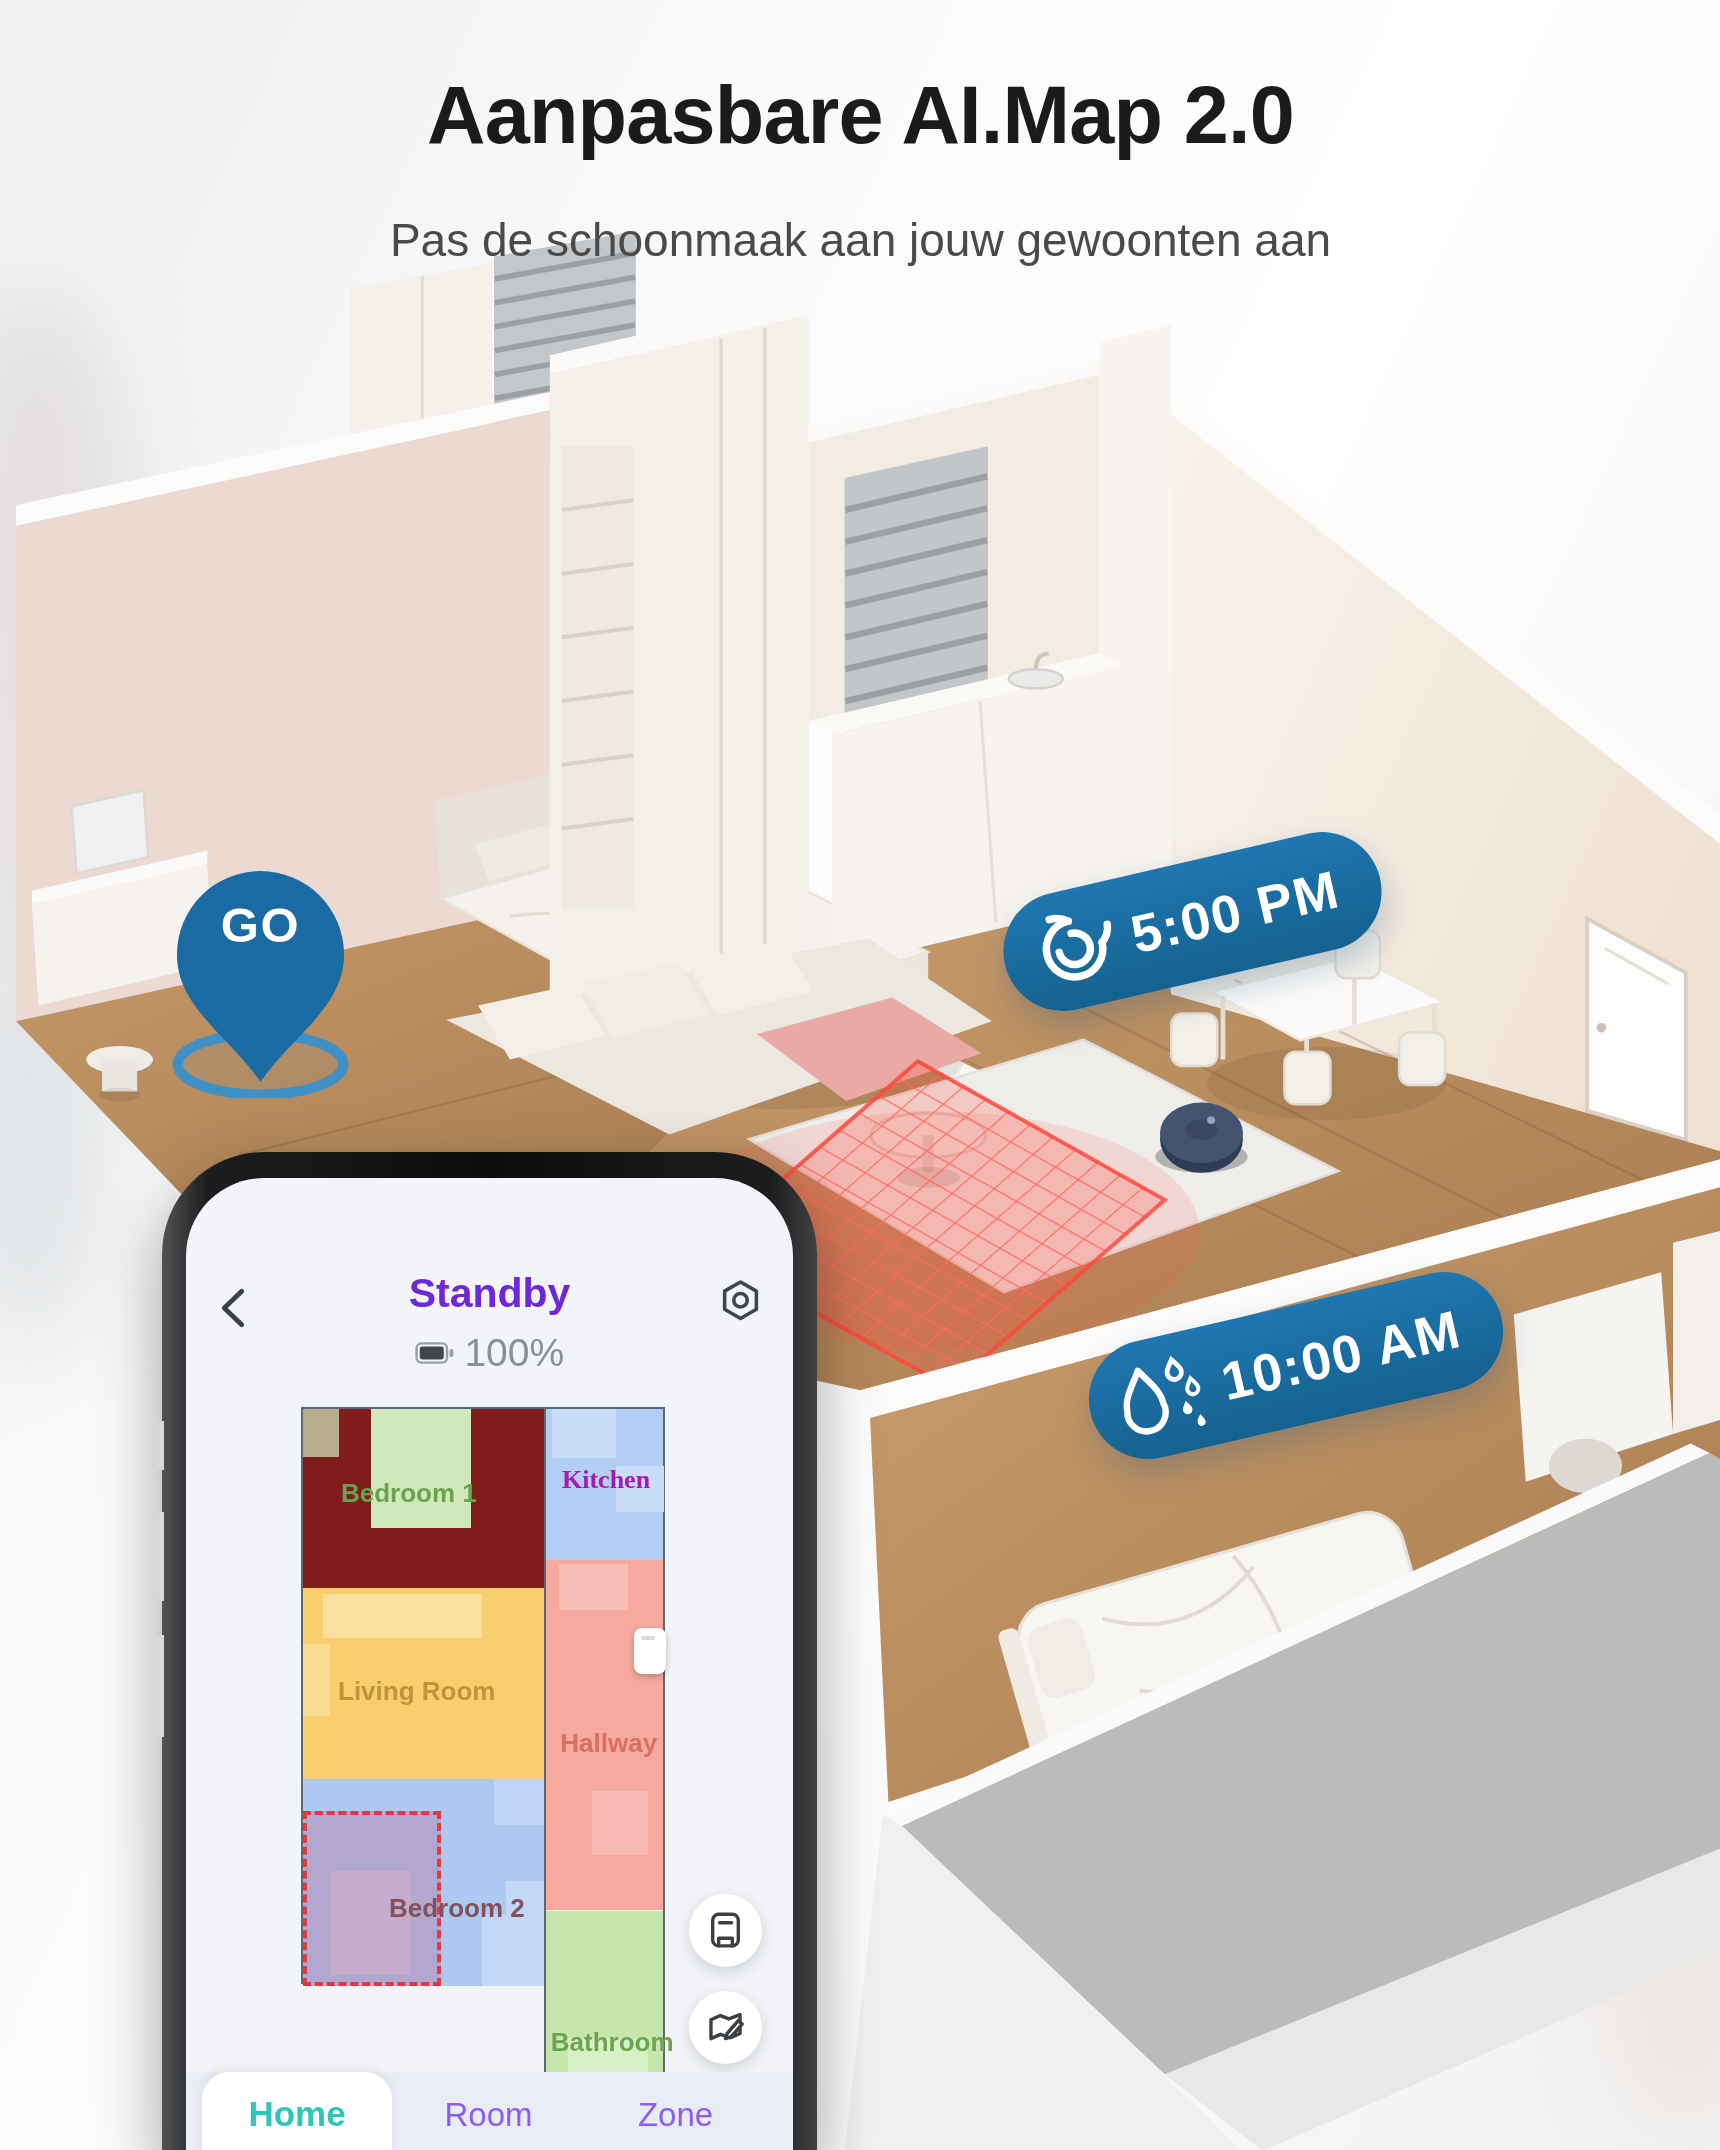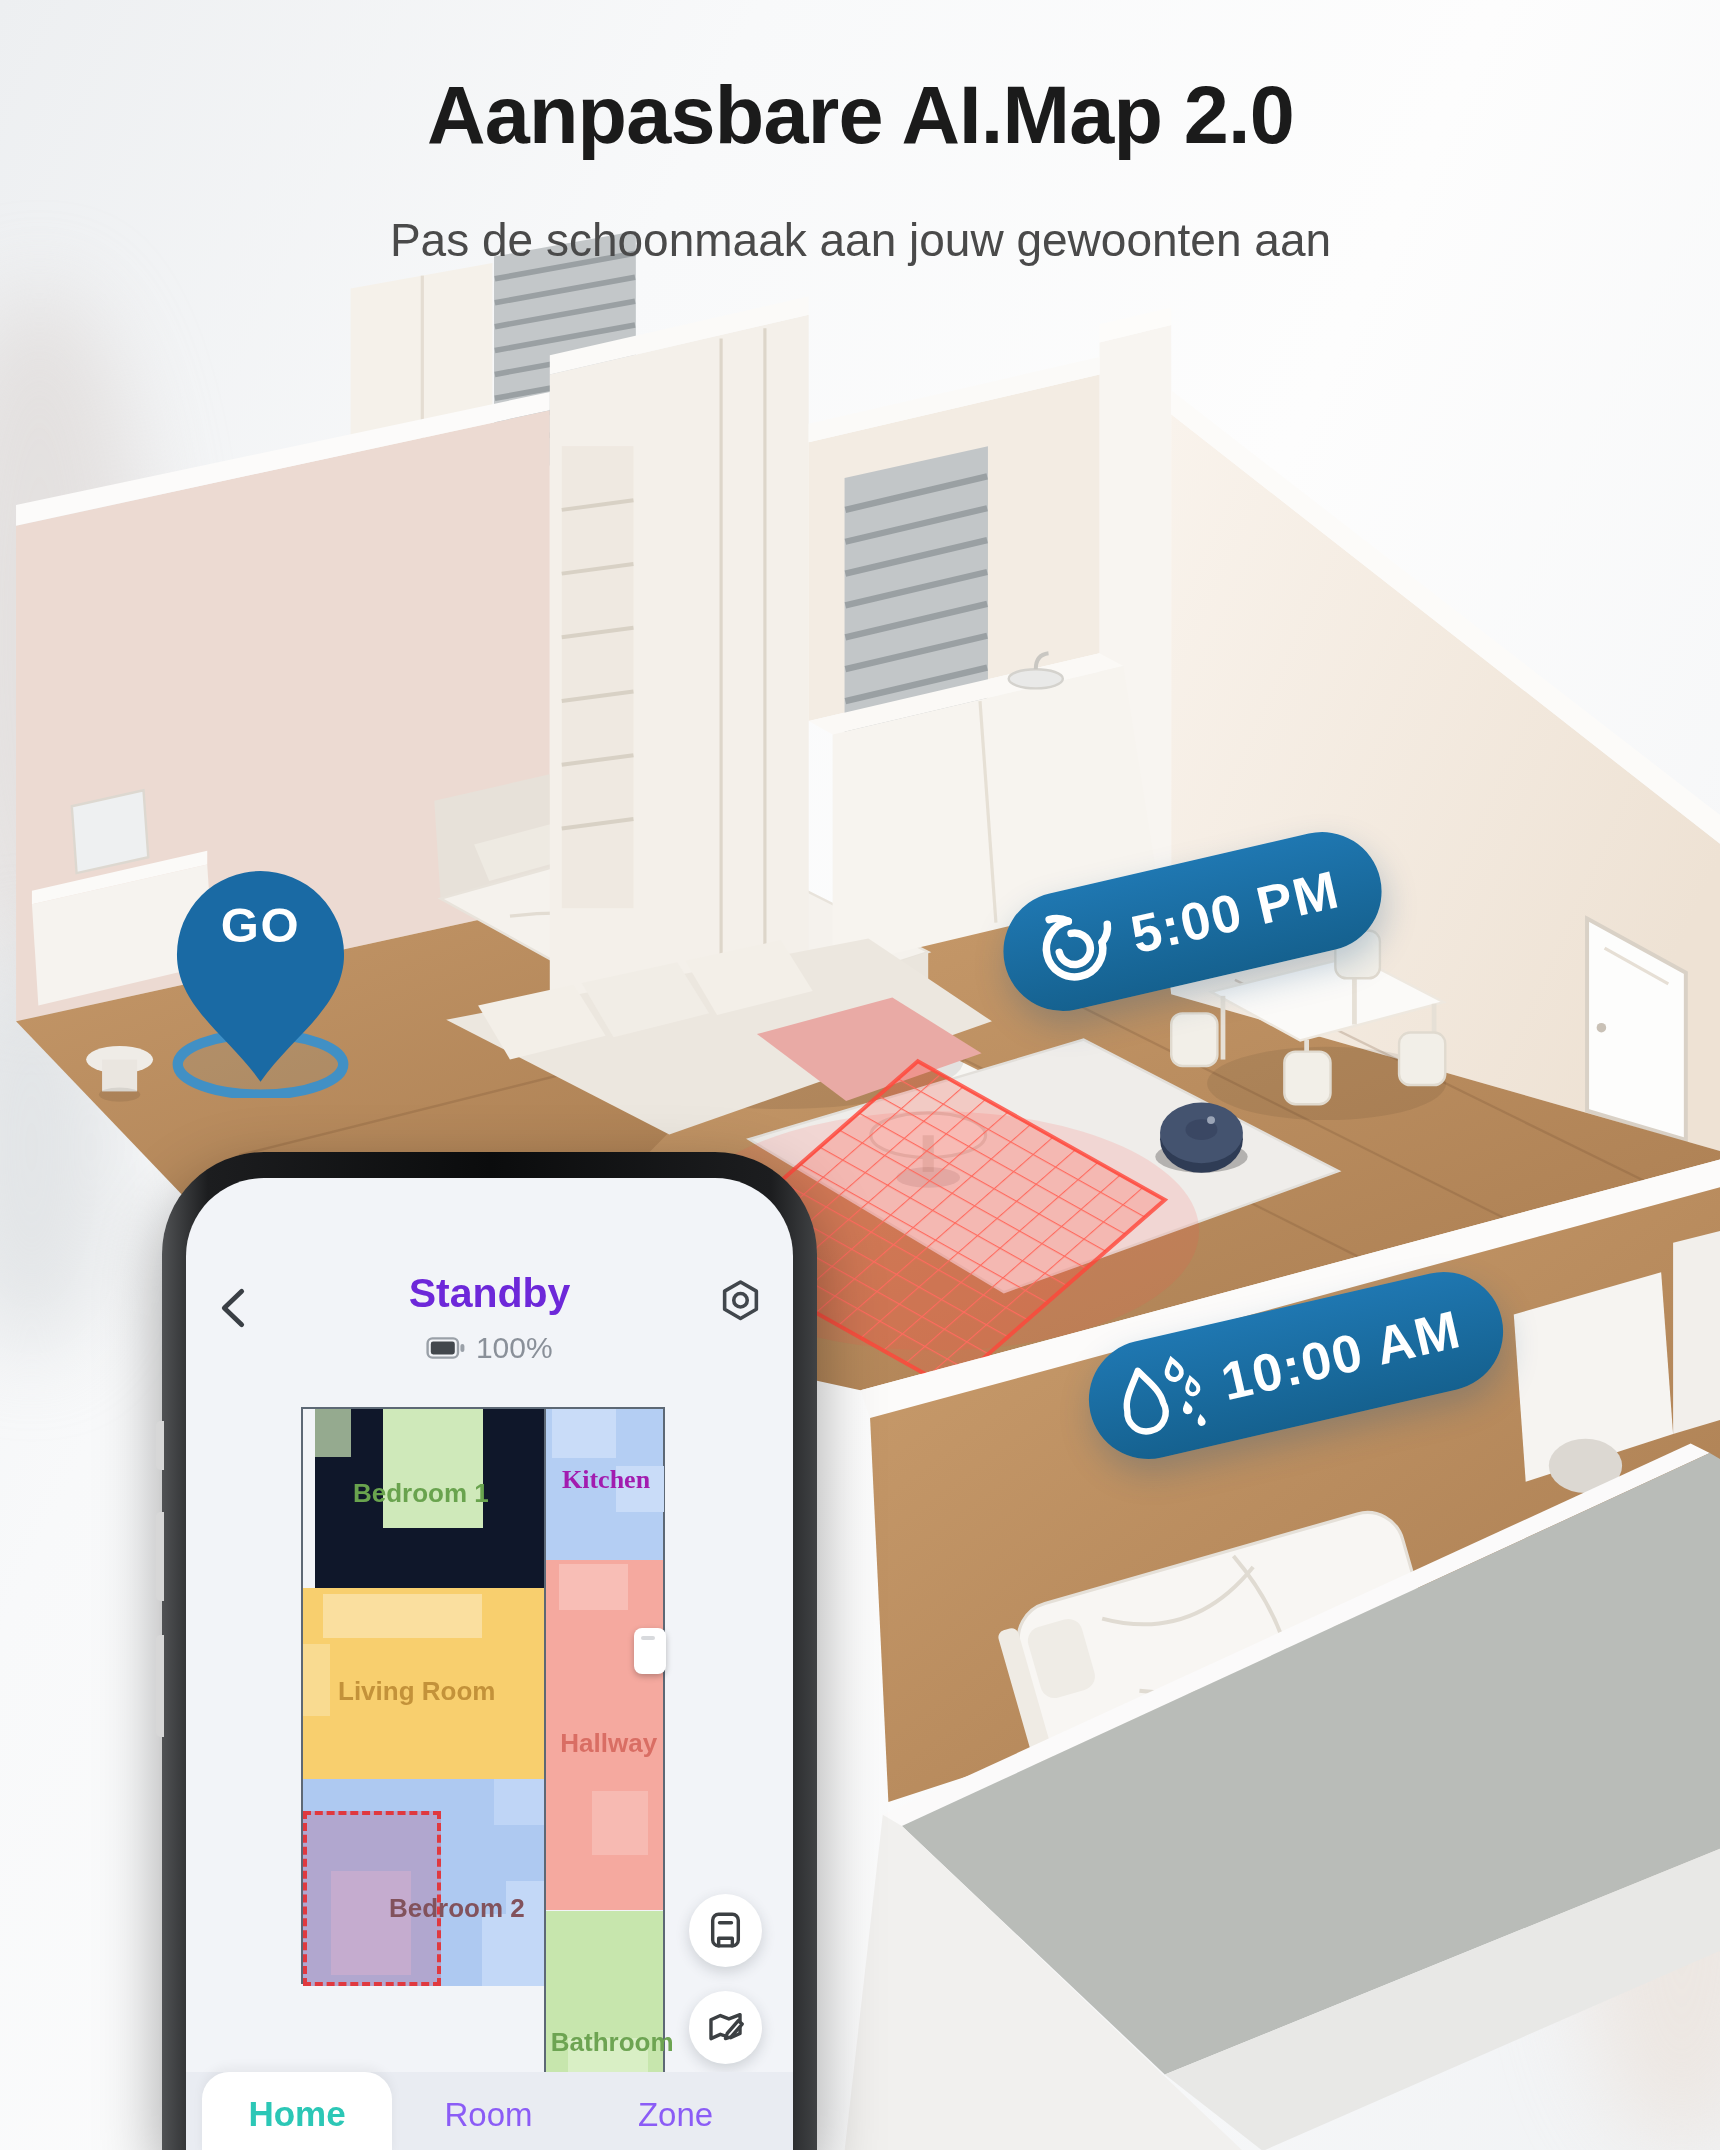--- a/index.html
+++ b/index.html
@@ -44,21 +44,21 @@
 
   .statusbar{position:absolute;left:0;top:32px;width:100%;height:40px;}
   .sb-time{position:absolute;left:54px;top:0;font-size:34px;font-weight:700;color:#17181a;}
   .sb-icons{position:absolute;right:38px;top:3.2px;}
 
   .appbar{position:absolute;left:0;top:86px;width:100%;height:127px;}
   .back{position:absolute;left:27px;top:21px;width:40px;height:46px;}
   .ab-title{position:absolute;left:0;top:6.4px;width:100%;text-align:center;font-size:41px;
             font-weight:700;color:#6d28d9;}
   .ab-batt{position:absolute;left:0;top:67px;width:100%;display:flex;justify-content:center;
-           align-items:center;gap:9.6px;color:#8a9099;font-size:30px;}
+           align-items:center;gap:9.6px;color:#8a9099;font-size:39px;}
   .settings{position:absolute;right:30px;top:14.3px;width:45px;height:46px;}
 
   
   .map{position:absolute;left:115px;top:229px;width:364px;height:709px;}
   .mcol{position:absolute;box-sizing:border-box;border:2.4px solid #5d6875;}
   .col-left{left:0;top:0;width:245px;height:577px;border-right:none;}
   .col-right{left:243px;top:0;width:121px;height:709px;}
   .room{position:absolute;left:0;width:100%;overflow:visible;}
   .r0{top:0;height:179px;} .r2{top:179px;height:191px;} .r4{top:370px;height:207px;}
   .r1{top:0;height:151px;} .r3{top:151px;height:350px;} .r5{top:502px;height:207px;}
@@ -317,21 +317,21 @@
           <span>100%</span>
         </div>
         <svg class="settings" viewBox="0 0 56 58">
           <polygon points="28,5 48,16.5 48,39.5 28,51 8,39.5 8,16.5" fill="none" stroke="#41464c" stroke-width="4.5" stroke-linejoin="round"></polygon>
           <circle cx="28" cy="28" r="8.5" fill="none" stroke="#41464c" stroke-width="4.5"></circle>
         </svg>
       </div>
 
       <div class="map">
         <div class="mcol col-left">
-          <div class="room r0" style="background: #0f172a; margin-left: 12px;">
+          <div class="room r0" style="background: #7f1d1d;">
             <div class="patch" style="left: 68px; top: 0px; width: 100px; height: 119px; background: rgb(207, 233, 186);"></div>
             <div class="patch" style="left: 0px; top: 0px; width: 36px; height: 48px; opacity: 0.7; background: rgb(207, 233, 186);"></div>
             <span class="rlabel" style="left: 38px; top: 69px; color: rgb(105, 163, 78);">Bedroom 1</span>
           </div>
           <div class="room r2" style="background: rgb(248, 207, 110);">
             <div class="patch" style="left: 20px; top: 6.4px; width: 159px; height: 44px; background: rgb(250, 223, 159);"></div>
             <div class="patch" style="left: 0px; top: 56px; width: 27px; height: 72px; opacity: 0.7; background: rgb(250, 223, 159);"></div>
             <span class="rlabel" style="left: 35px; top: 88px; color: rgb(195, 146, 58);">Living Room</span>
           </div>
           <div class="room r4" style="background: rgb(174, 201, 241);">

